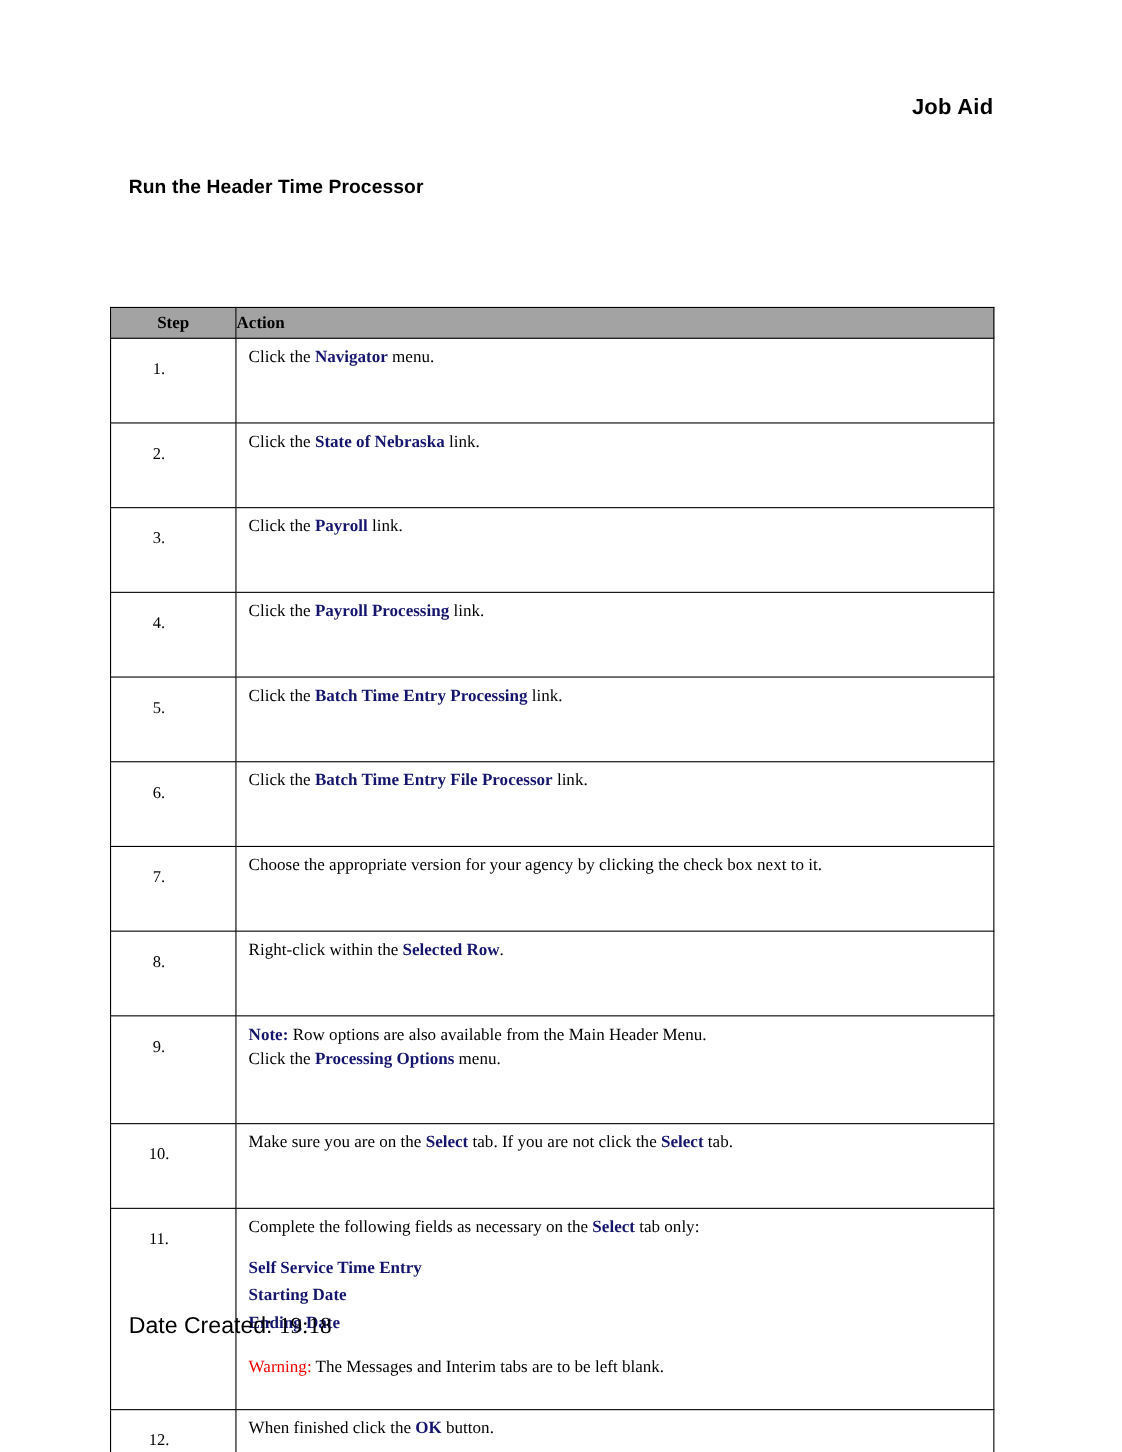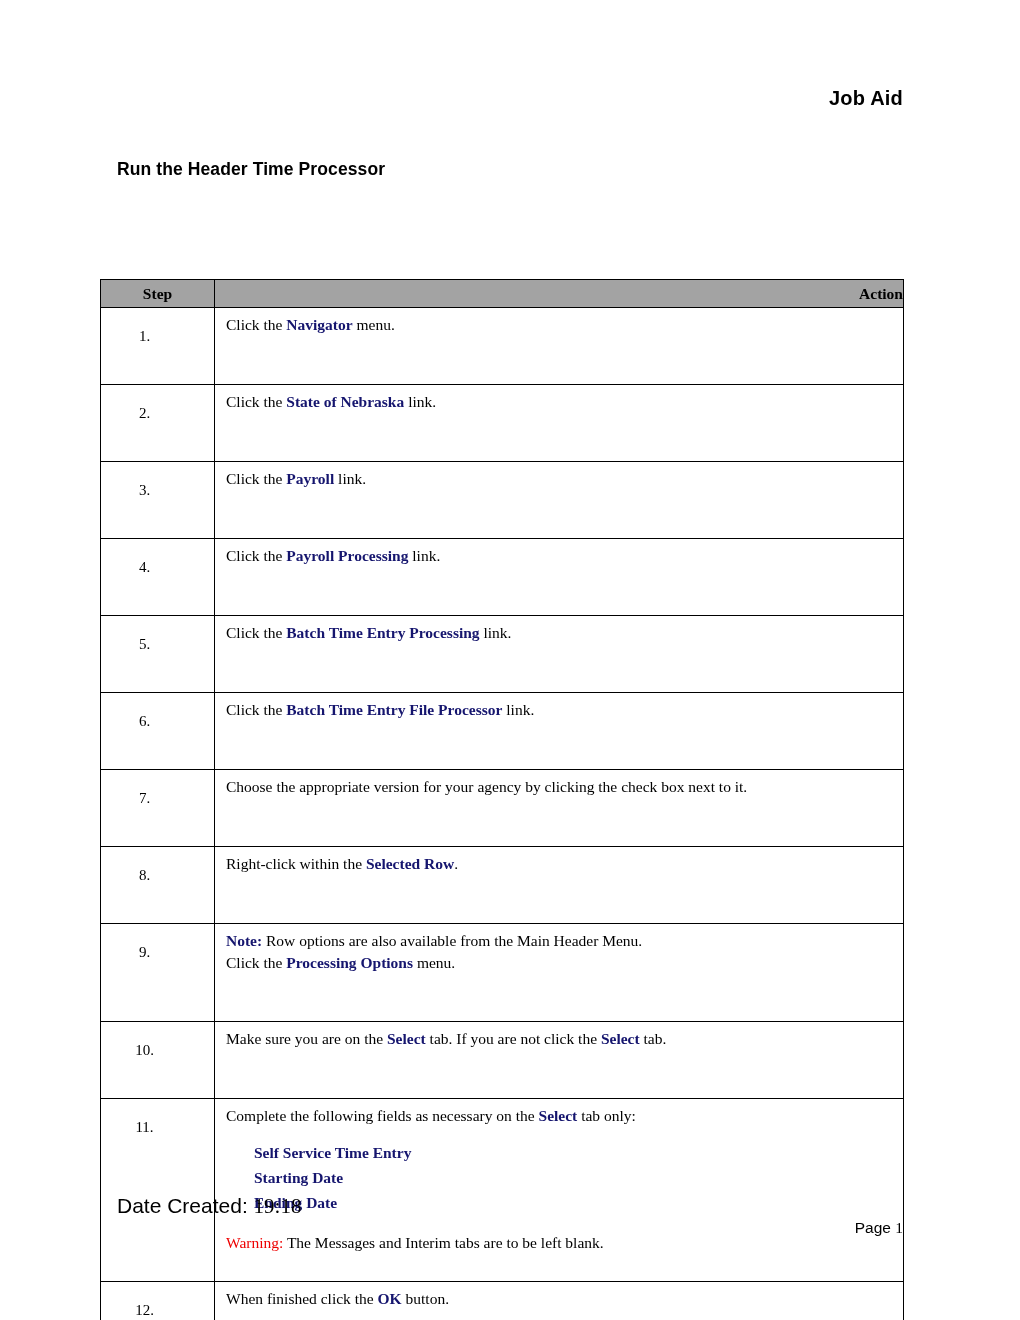--- a/index.html
+++ b/index.html
@@ -68,21 +68,21 @@
   }
 
   .steps-table thead th {
     background: #a3a3a3;
     height: 27px;
     font-weight: bold;
     font-size: 15.5px;
     vertical-align: middle;
   }
   .th-step { text-align: center; padding-left: 0; }
-  .th-action { text-align: right; padding-left: 9px; }
+  .th-action { text-align: left; padding-left: 9px; }
 
   td.step-cell {
     text-align: center;
     vertical-align: top;
     padding-top: 20px;
     padding-right: 26px;
     font-size: 15px;
     line-height: 16px;
   }
   td.action-cell {
@@ -103,21 +103,20 @@
   .bold-red {
     font-weight: normal;
     color: #ee0000;
   }
   .field-list {
     margin: 0;
     padding: 0;
   }
   .field-list .spacer { height: 13px; }
   .field-item {
-    margin-left: 28px;
     font-weight: bold;
     color: #15156e;
     line-height: 25px;
   }
   .warn-line {
     margin-top: 17px;
   }
 
   
   .footer-date {
@@ -239,15 +238,14 @@
       <tr class="r-last">
         <td class="step-cell">12.</td>
         <td class="action-cell"><span>When finished click the </span><span class="bold-blue">OK</span><span> button.</span></td>
       </tr>
 
     </tbody>
   </table>
 
   <div class="footer-date"><span>Date Created: </span><span class="serif-val">19:18</span></div>
 
-  <div class="footer-page"><span>Page </span><span class="serif-val">1</span></div>
 
 </div>
 
 </body></html>

